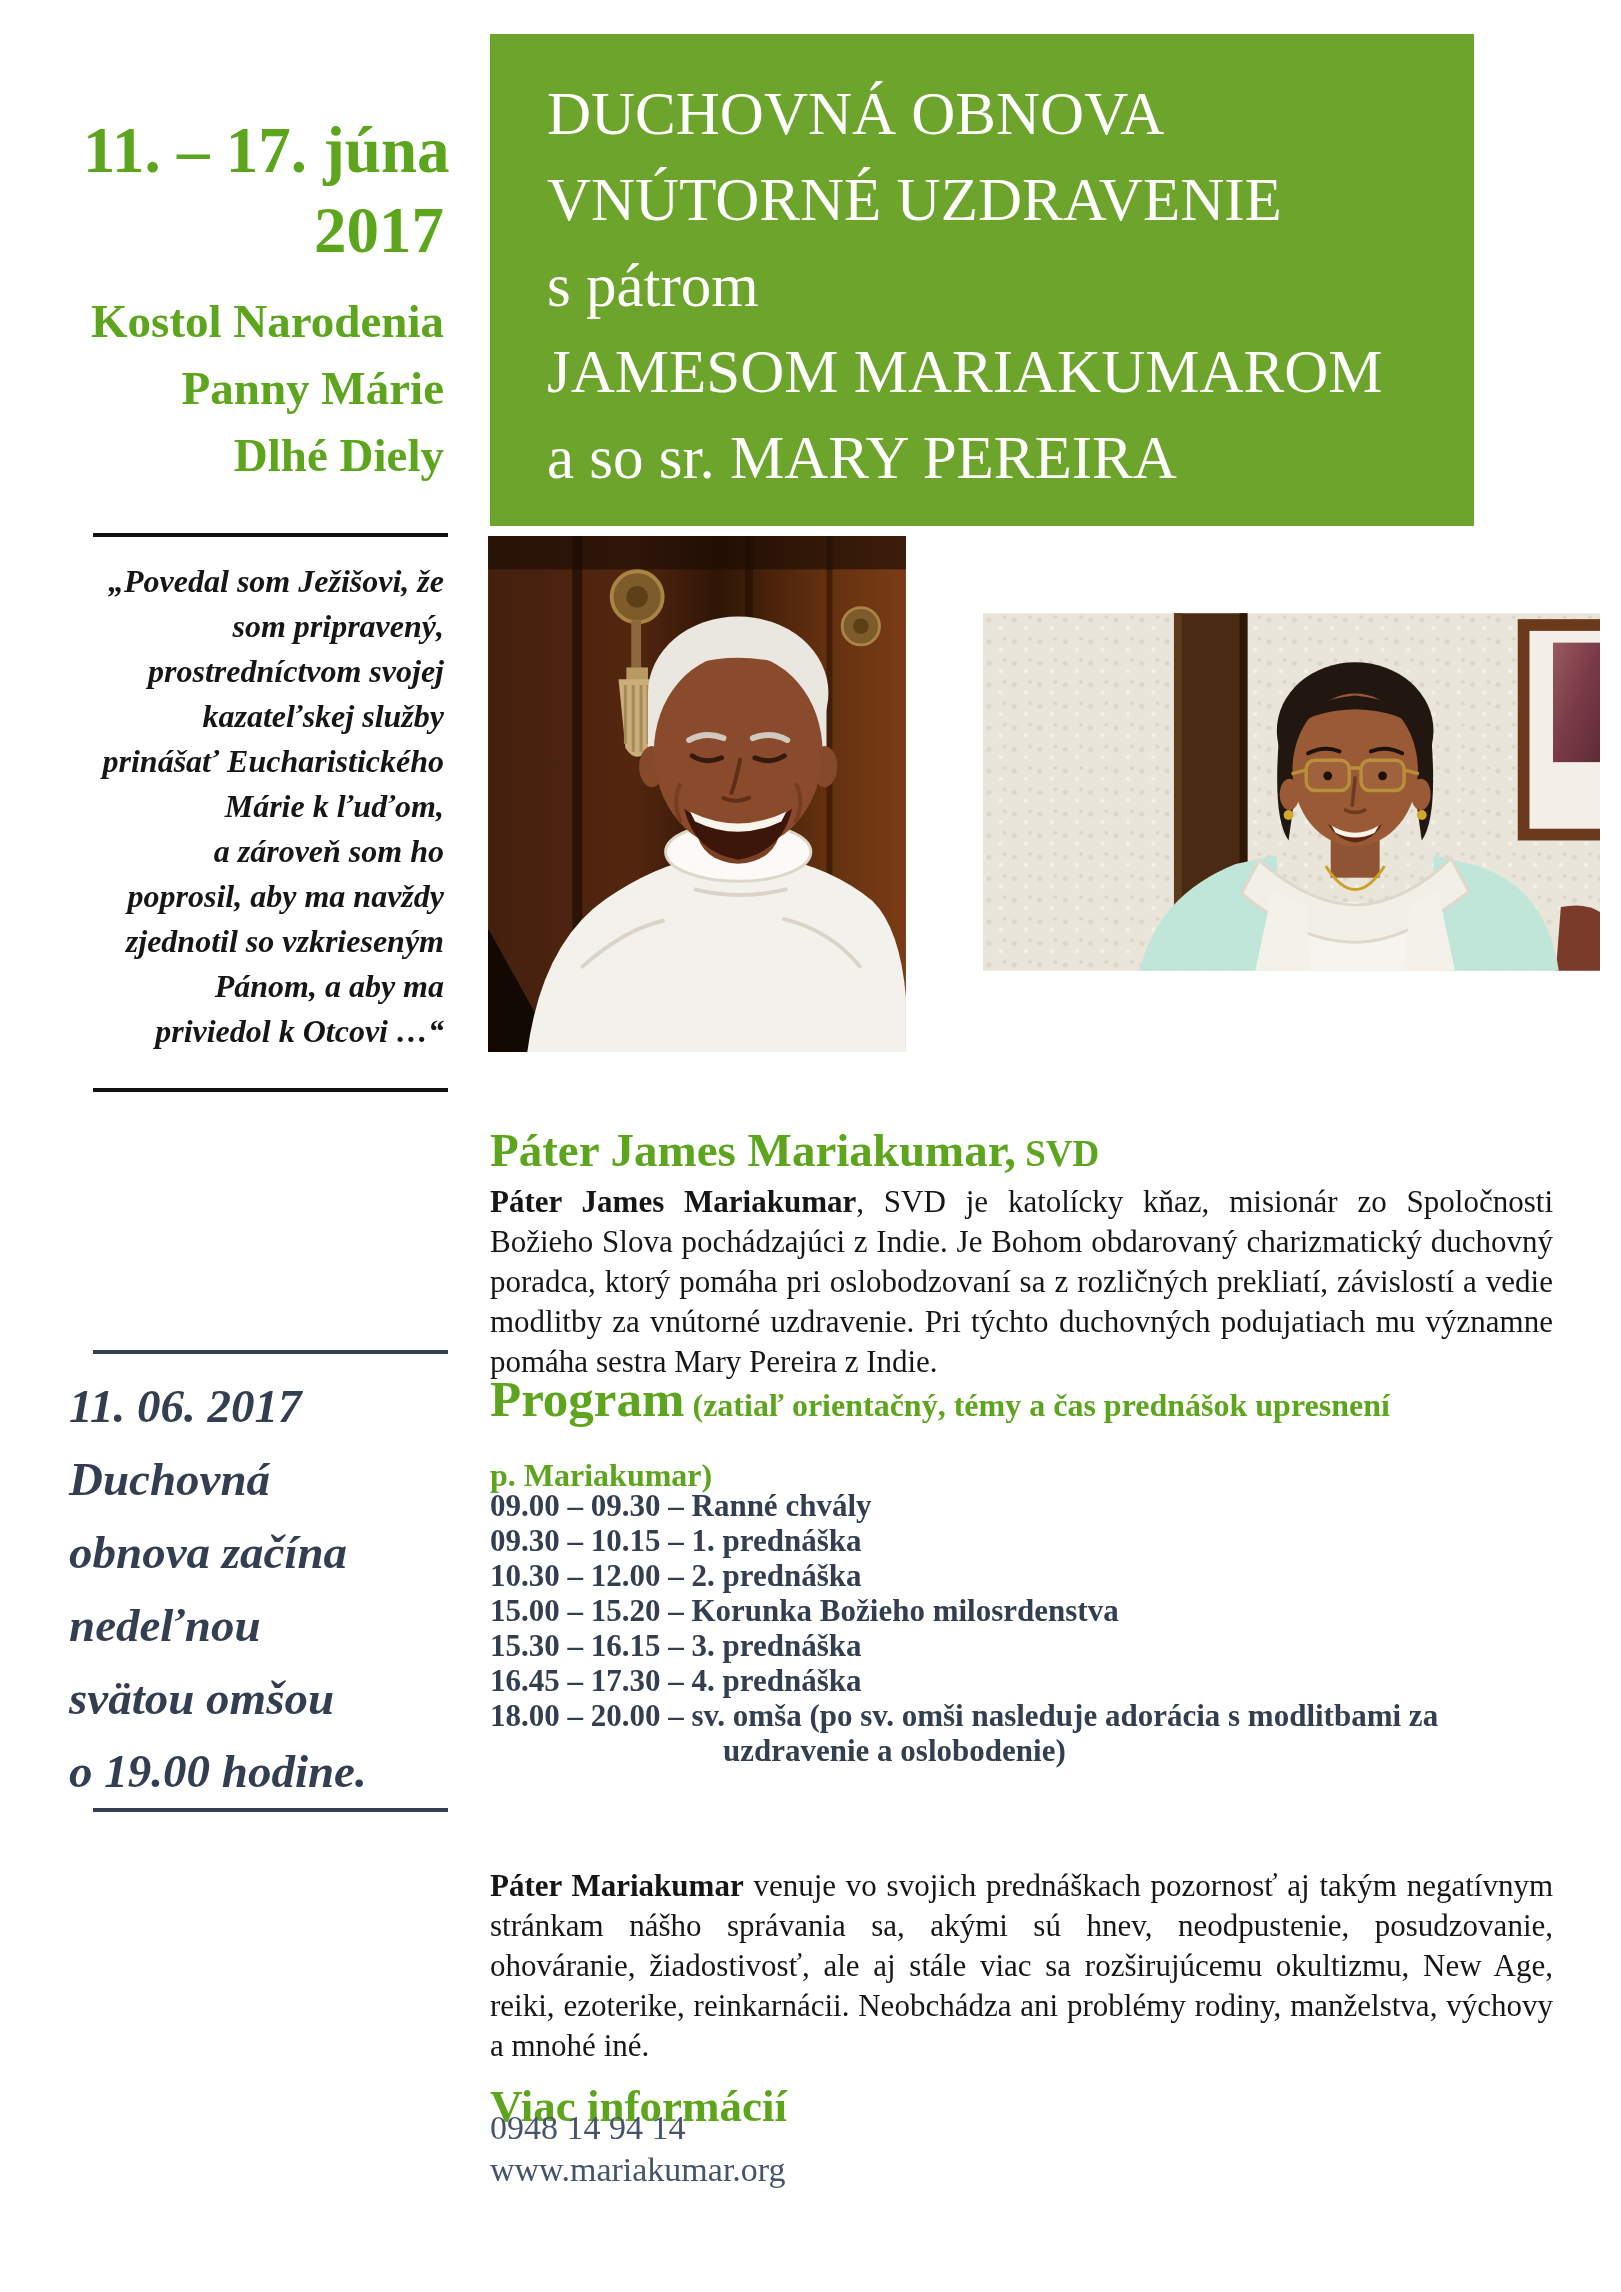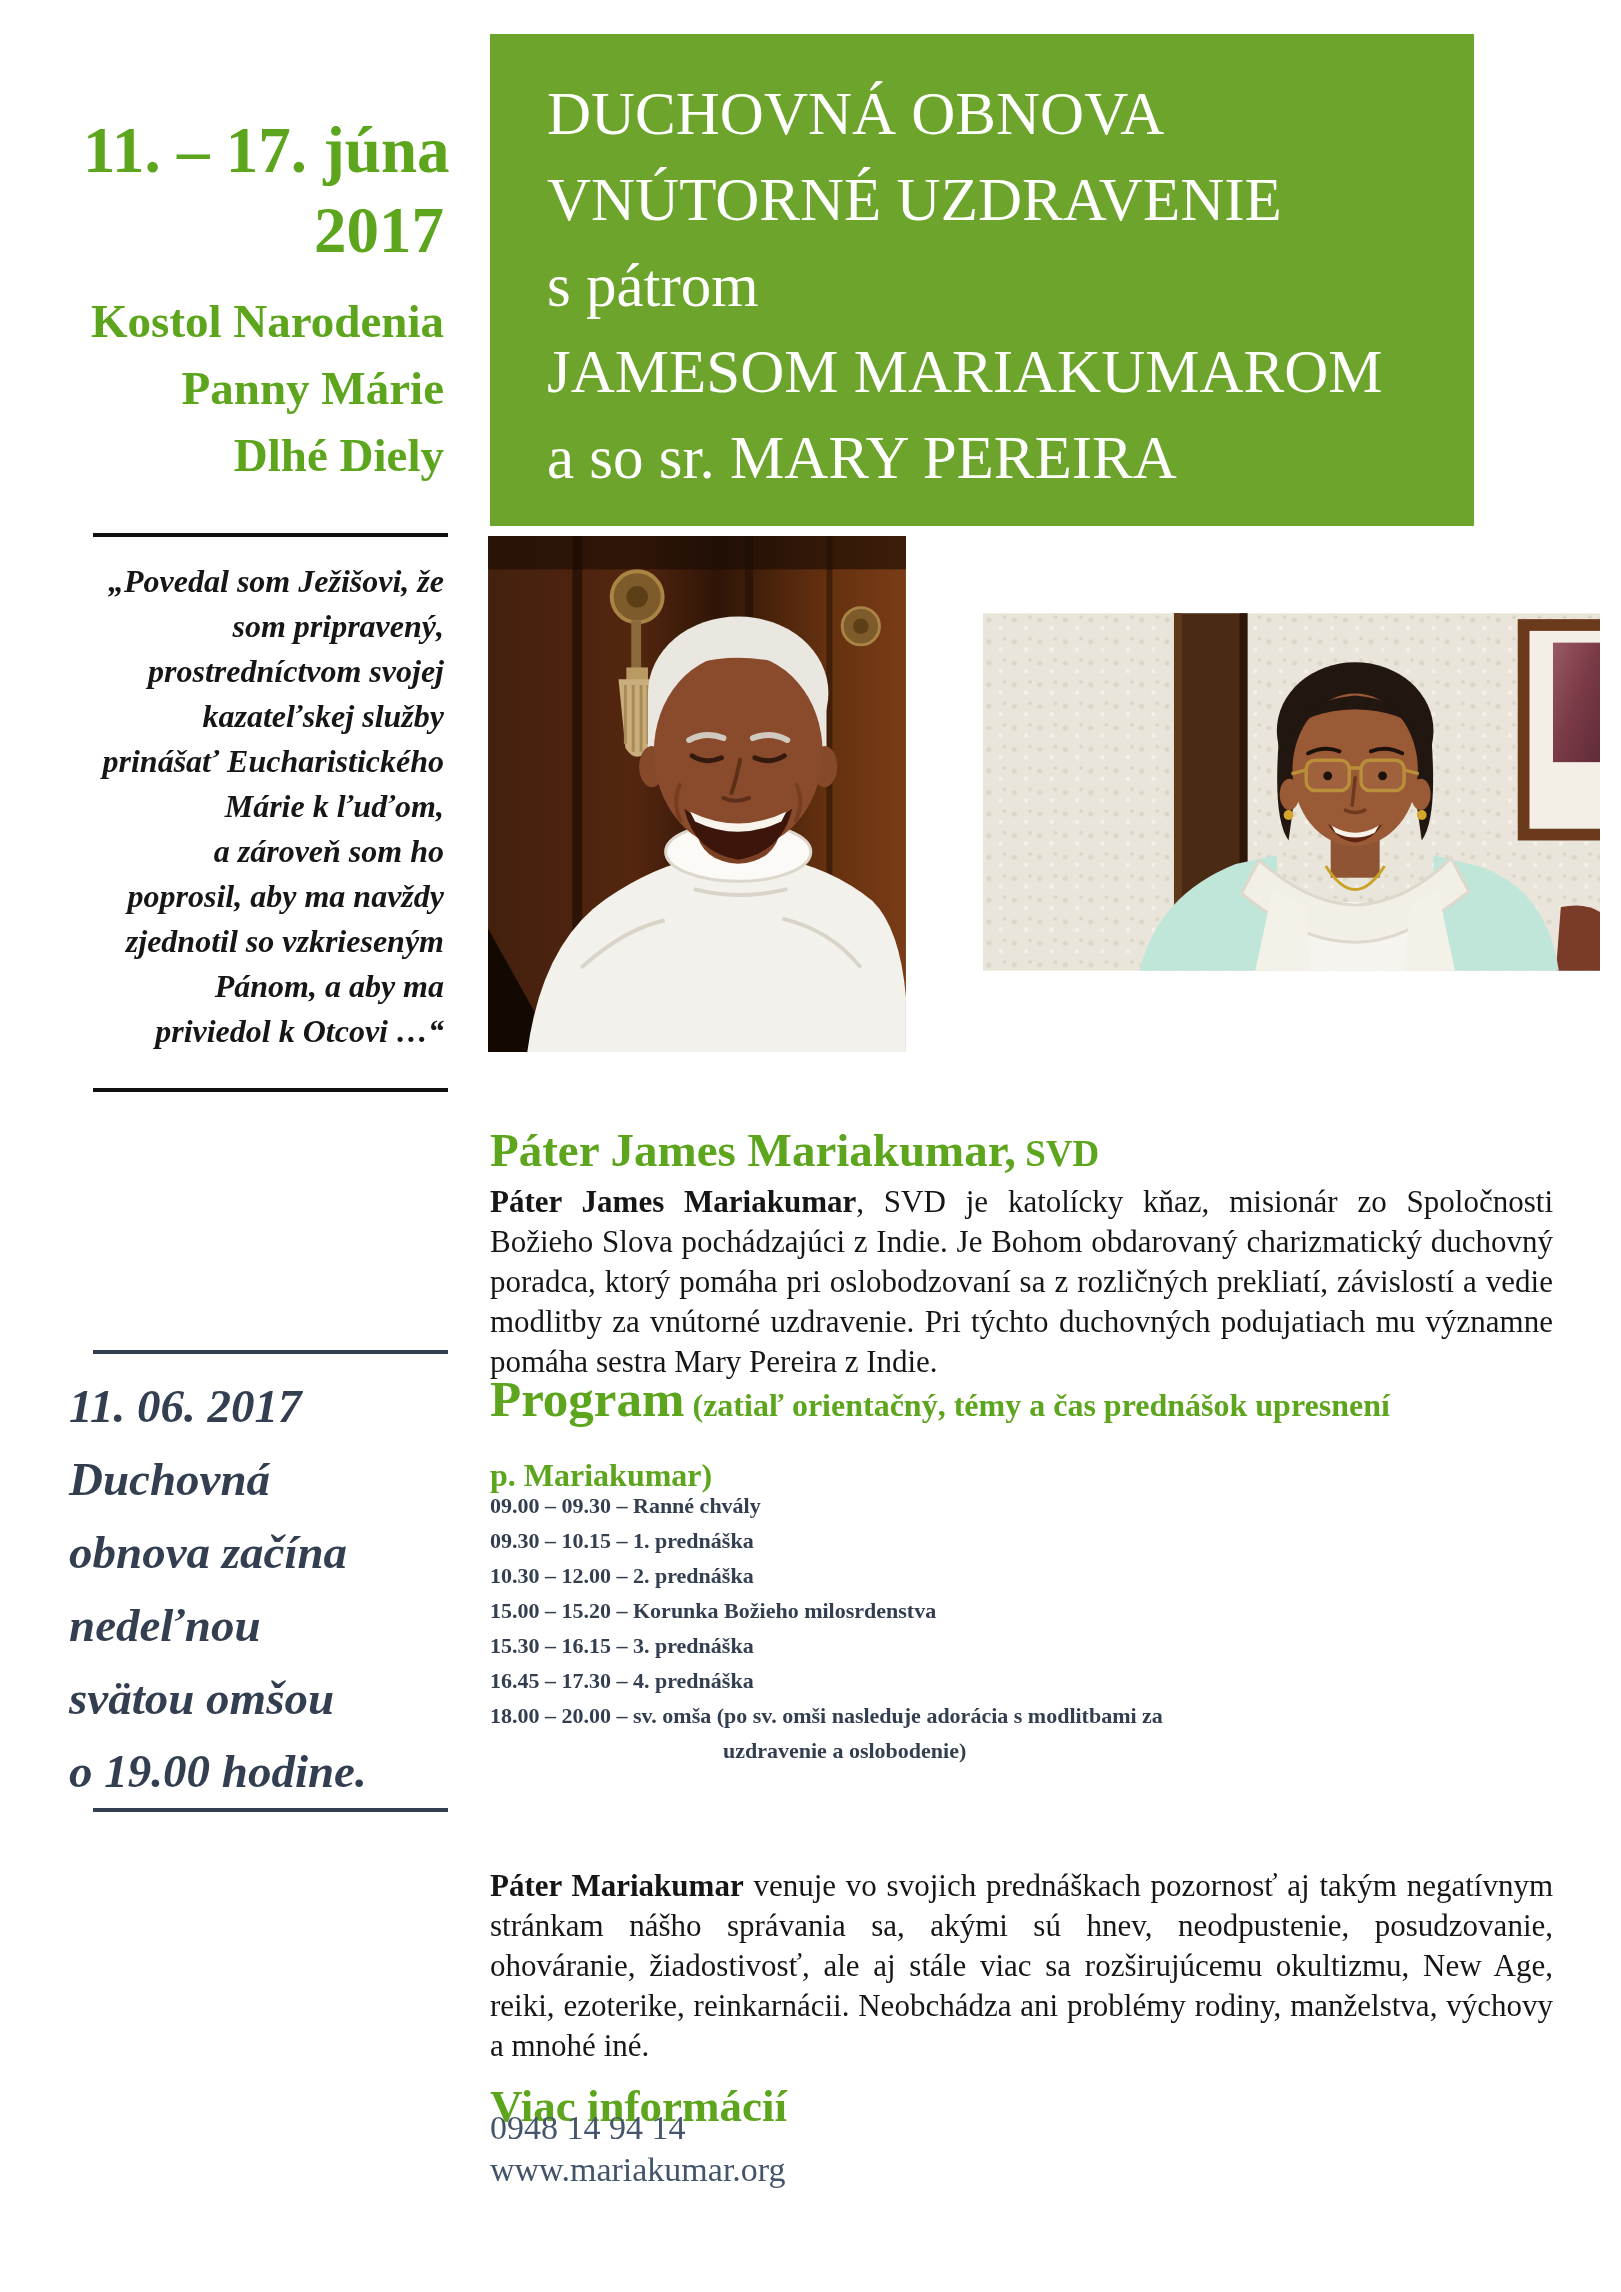--- a/index.html
+++ b/index.html
@@ -56,21 +56,21 @@
   .para .lead{font-weight:bold;}
   .prog-head{
     position:absolute;left:490px;top:1368px;width:1078px;
     color:var(--green-text,#5CA51C);font-weight:bold;
   }
   .prog-head .line1{font-size:51px;line-height:63px;white-space:nowrap;}
   .prog-head .line1 .note{font-size:32px;}
   .prog-head .line2{font-size:32px;line-height:43px;margin-top:17px;white-space:nowrap;}
   .schedule{
     position:absolute;left:490px;top:1488px;width:1078px;
-    color:var(--slate,#333F50);font-weight:bold;font-size:22px;line-height:35px;
+    color:var(--slate,#333F50);font-weight:bold;font-size:31px;line-height:35px;
   }
   .schedule .row{white-space:nowrap;}
   .schedule .row.indent{padding-left:233px;}
   .contact-heading{
     position:absolute;left:490px;top:2043px;
     color:var(--green-text,#5CA51C);font-weight:bold;font-size:45px;line-height:53px;white-space:nowrap;
   }
   .contact-line{
     position:absolute;left:490px;font-size:34px;line-height:41px;
     color:var(--contact-text,#44546A);white-space:nowrap;

